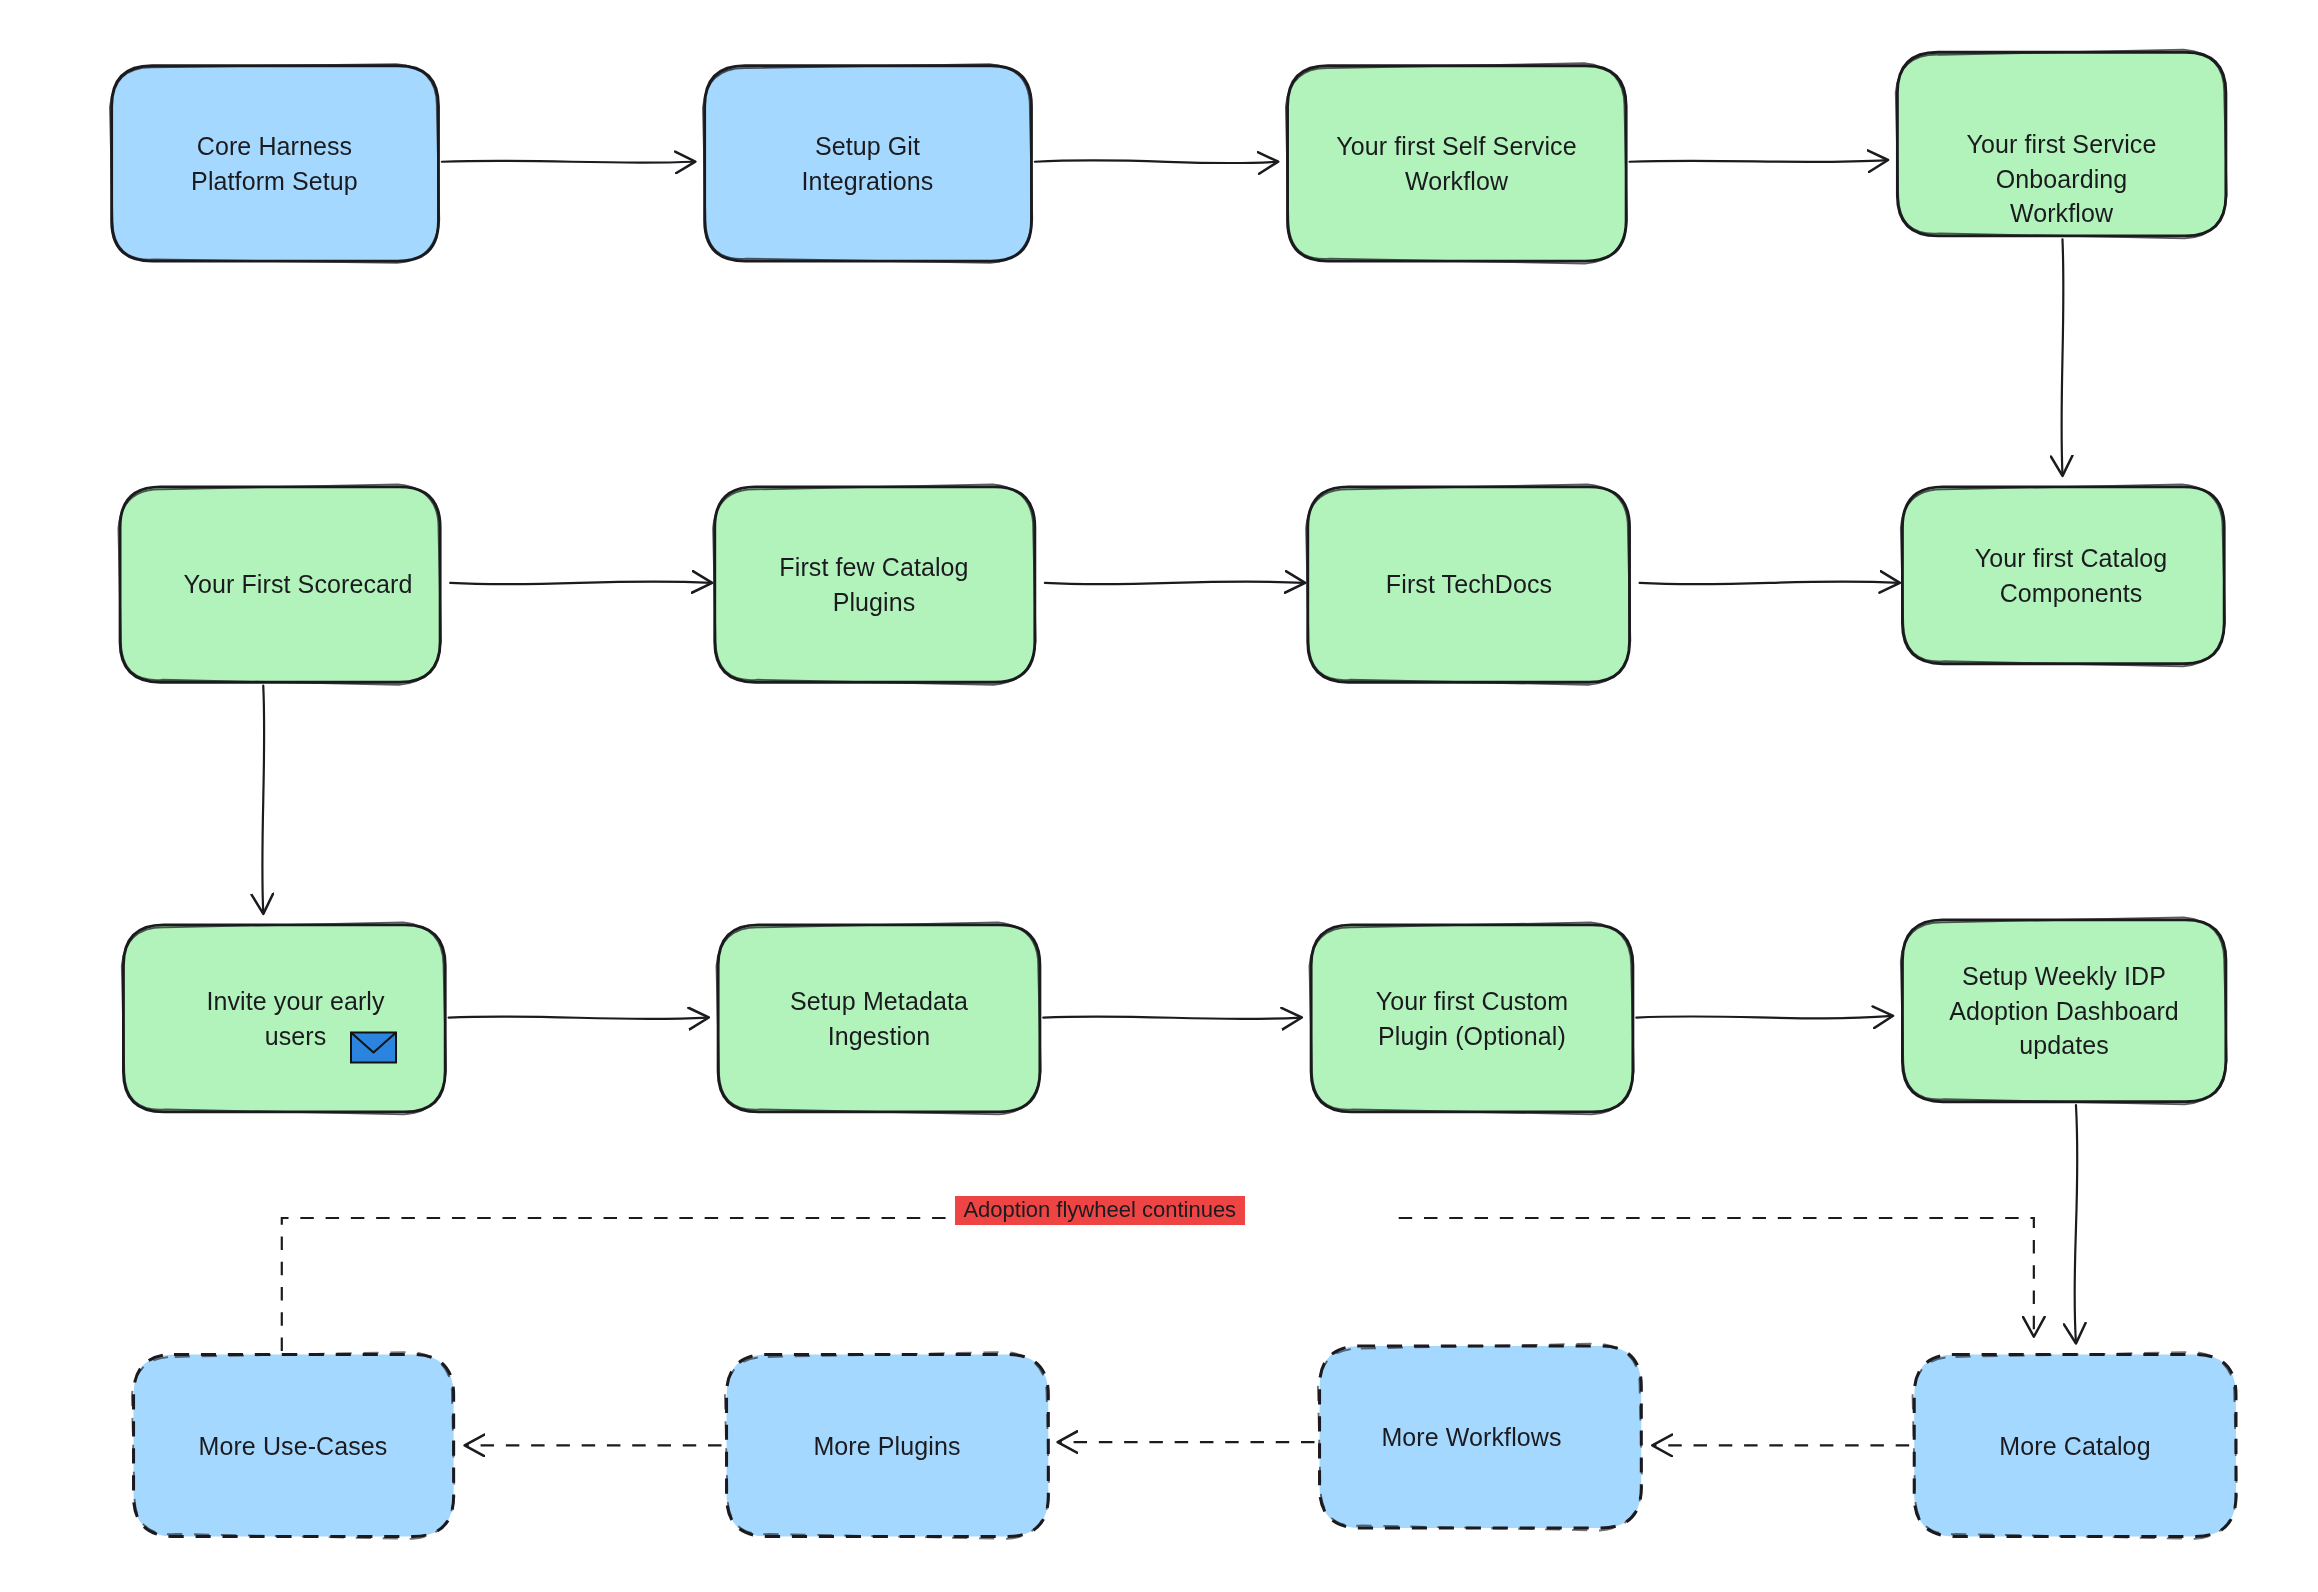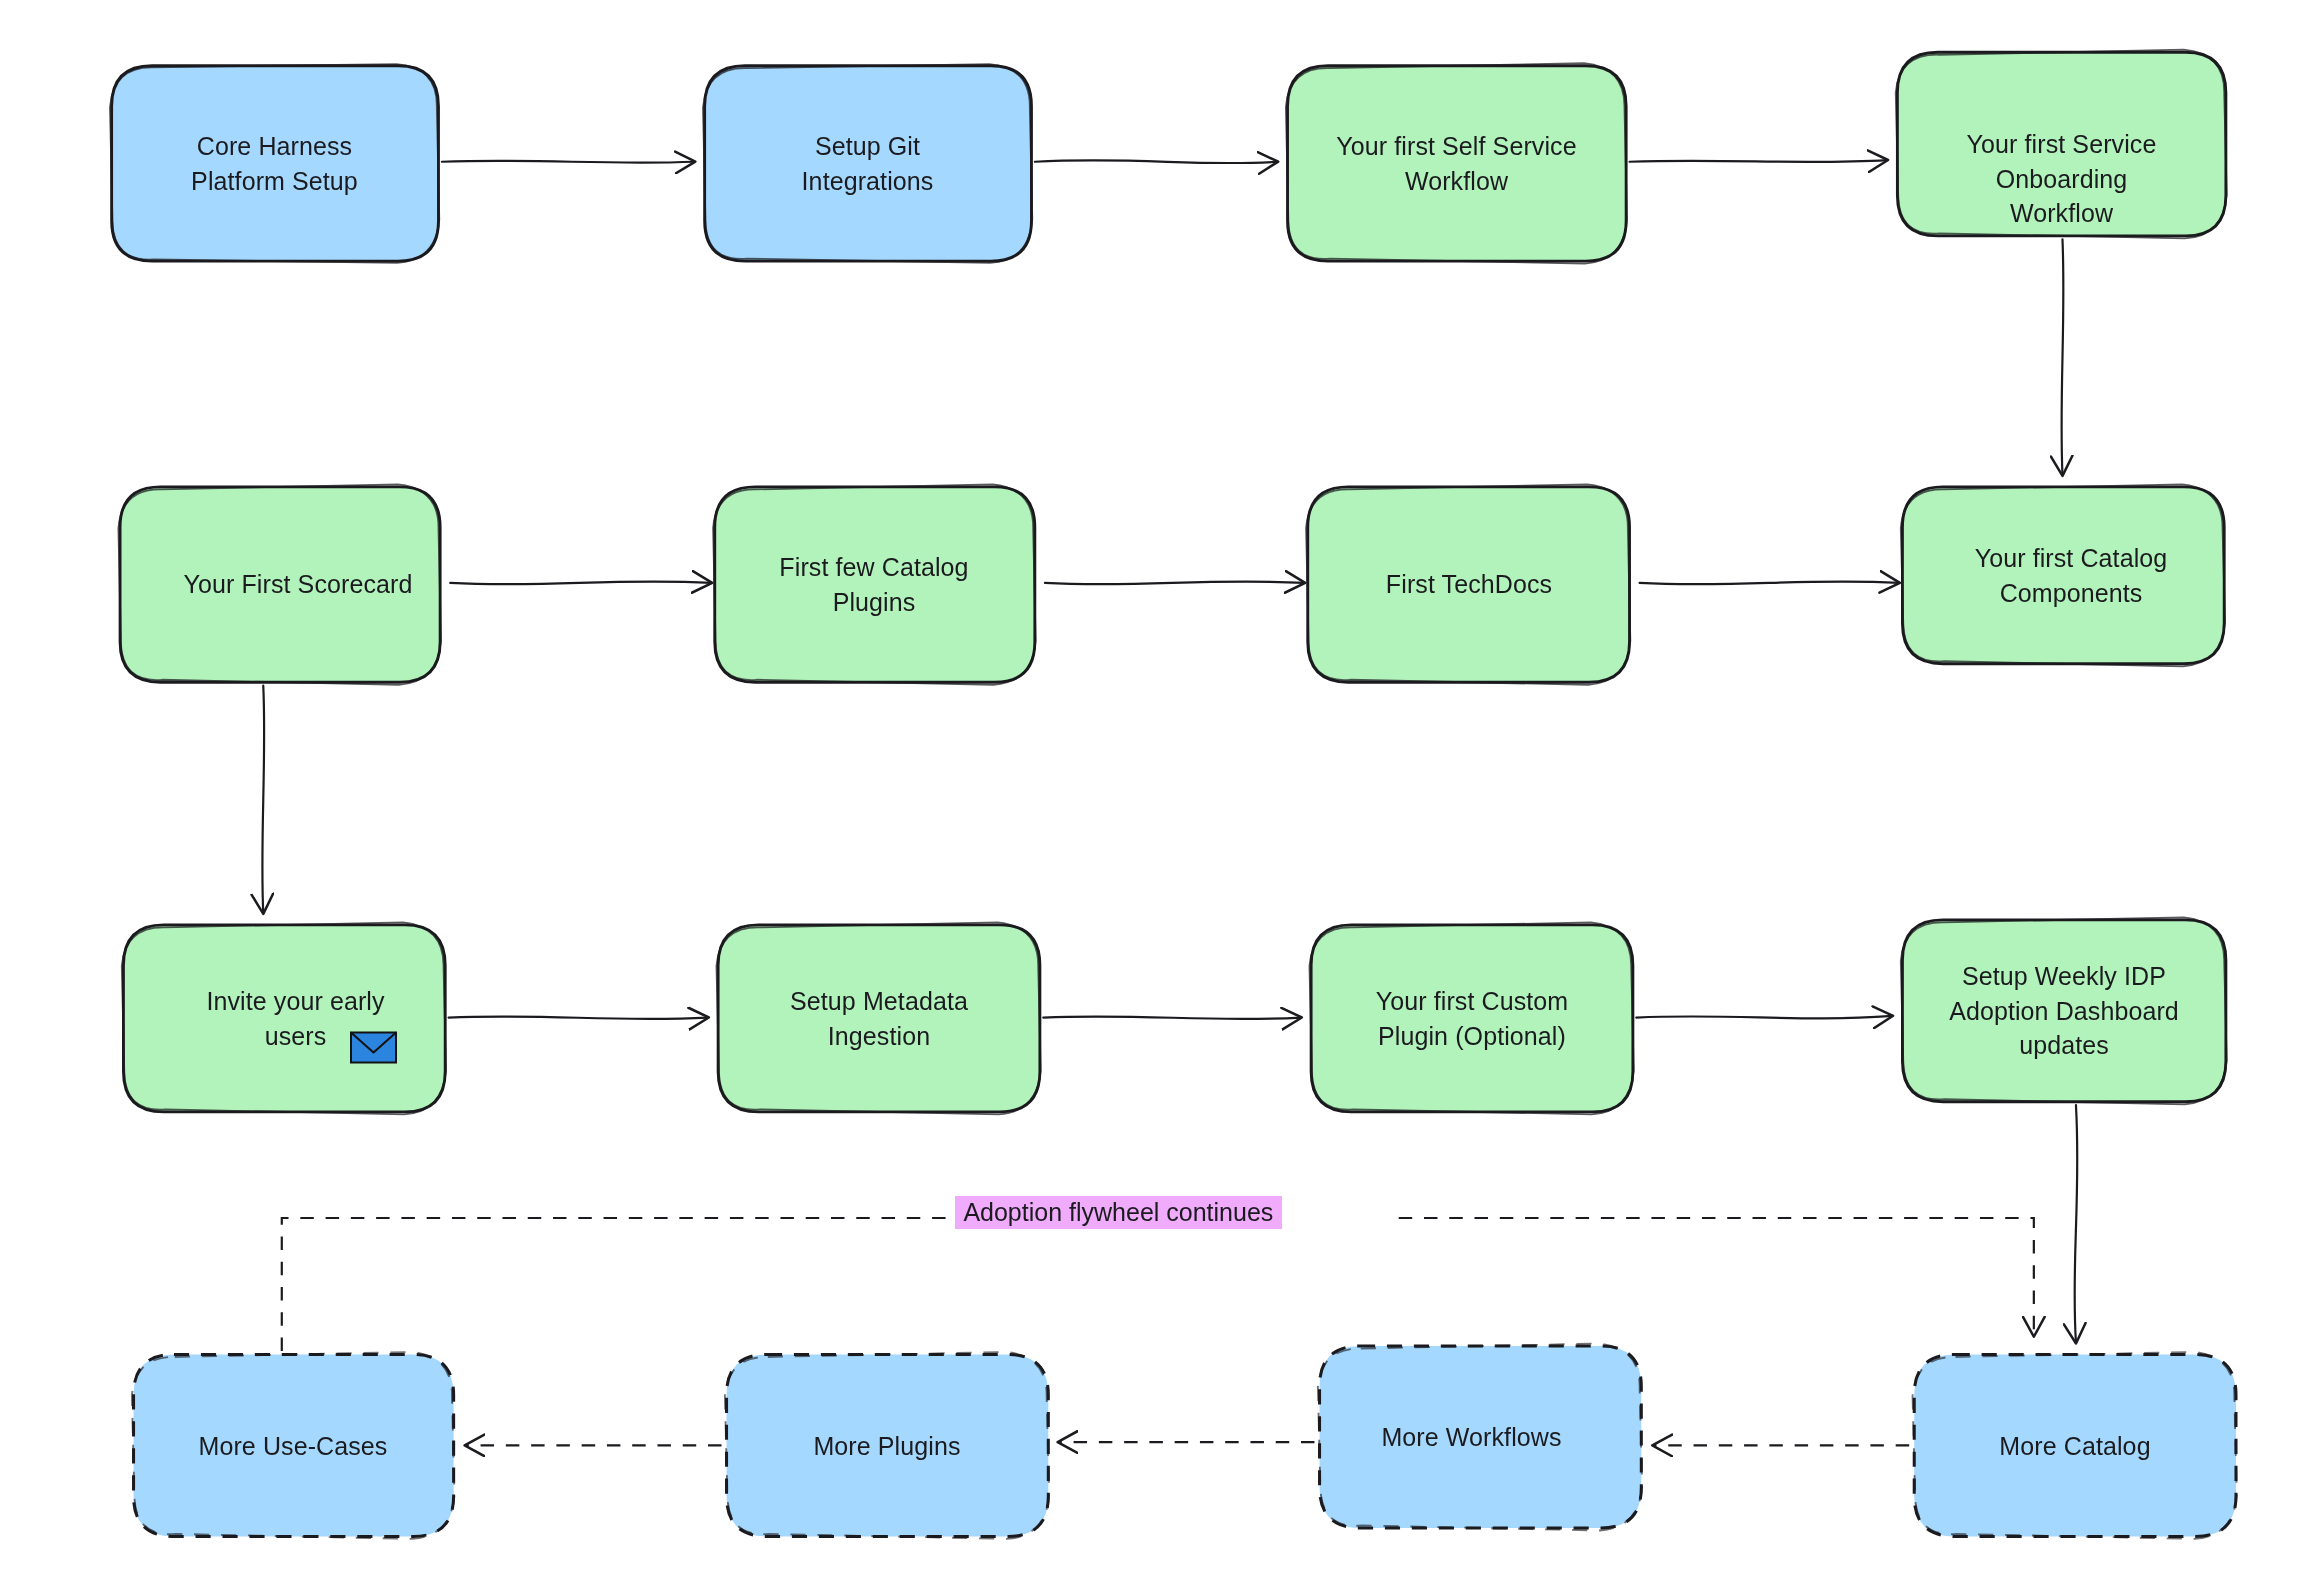--- a/index.html
+++ b/index.html
@@ -38,23 +38,23 @@
     line-height: 1.38;
     letter-spacing: 0.1px;
     white-space: pre-line;
     pointer-events: none;
     user-select: none;
   }
   .edge-label {
     position: absolute;
     color: #1b1b1f;
     font-family: "Liberation Sans", sans-serif;
-    font-size: 25px;
+    font-size: 22px;
     line-height: 1.3;
-    background: #f0abfc;
+    background: #ef4444;
     padding: 0 8.4px;
     white-space: nowrap;
     user-select: none;
   }
 </style>
 </head>
 <body>
 
 <div id="diagram-root">
 

